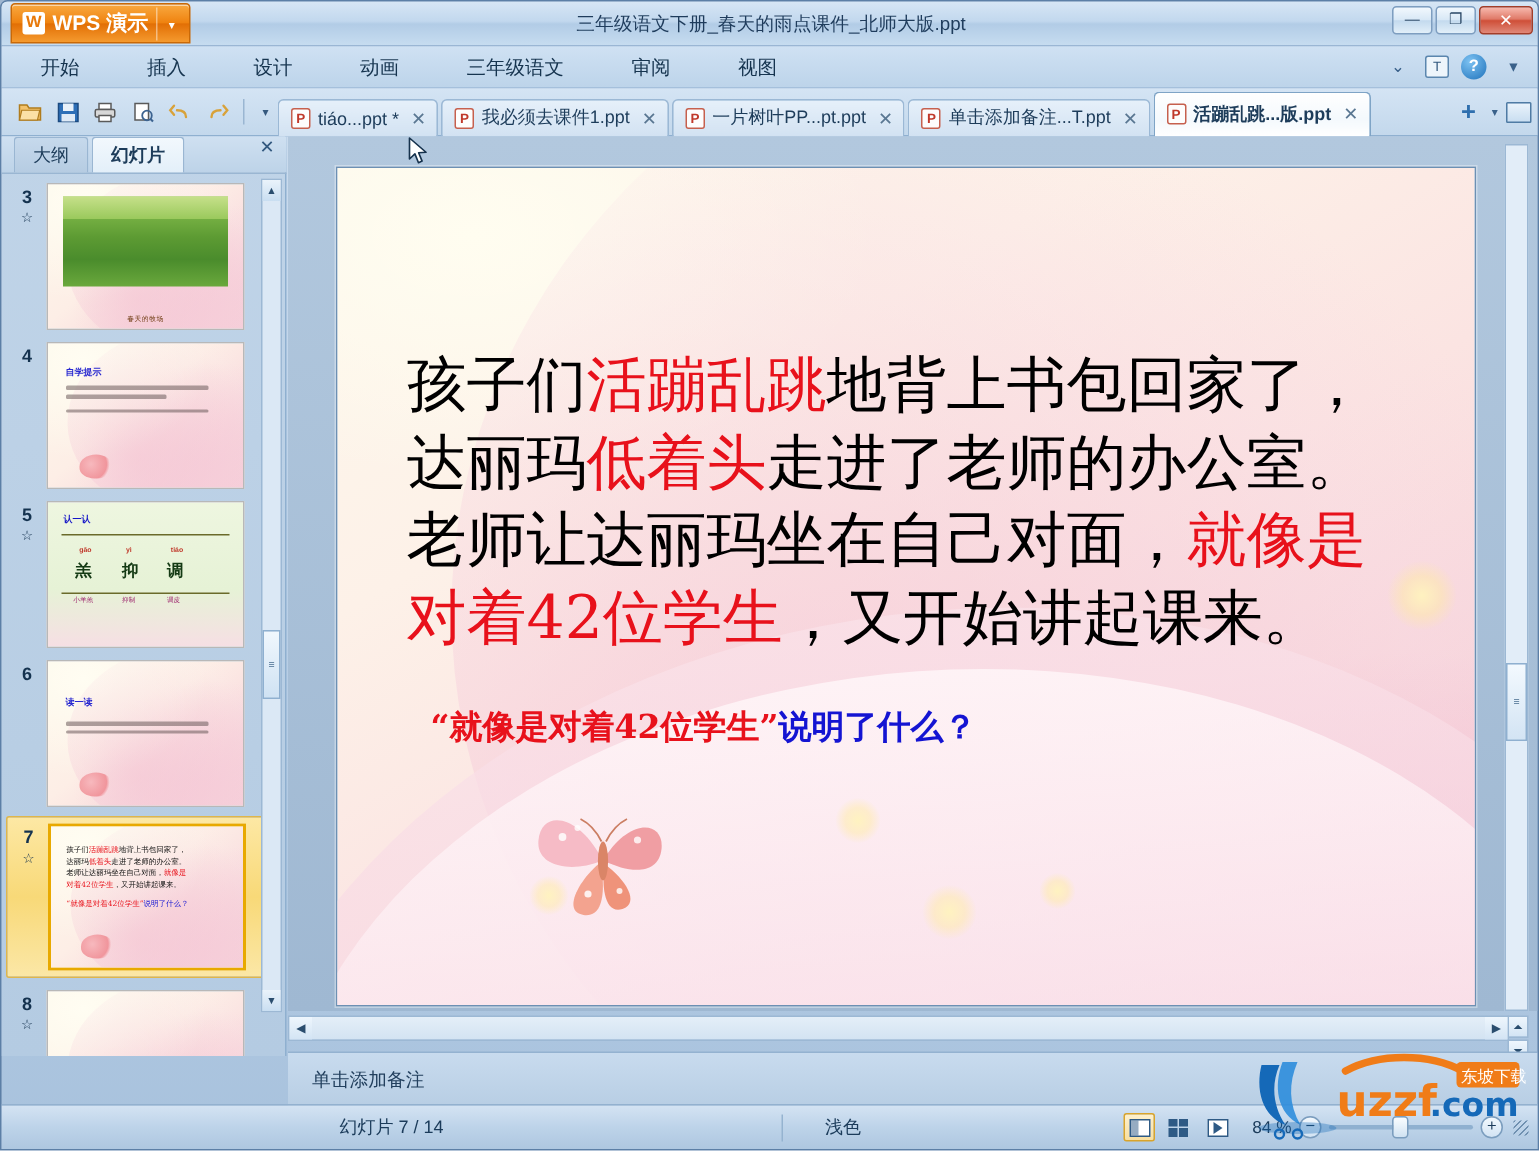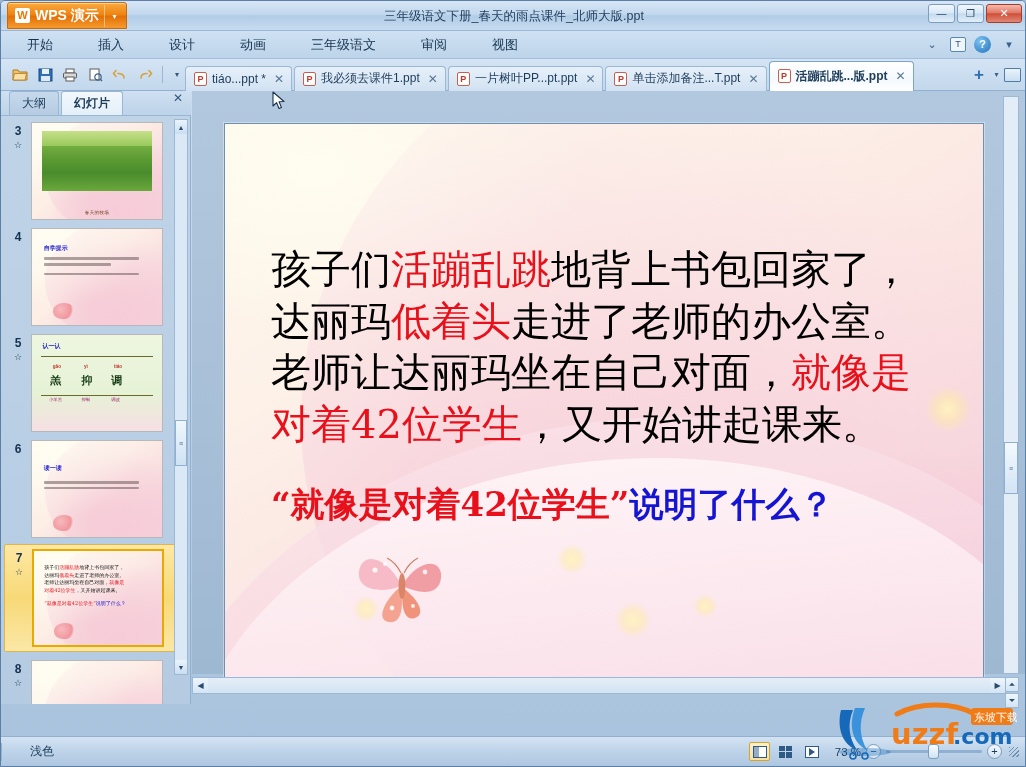--- a/index.html
+++ b/index.html
@@ -217,21 +217,20 @@
   
   .stage{
     position:absolute; left:191px; top:90px; right:0; height:583px;
     background:linear-gradient(180deg,#b2c8de 0%,#9fb8d2 100%);
   }
   .slide-frame{
     position:absolute; left:32px; top:20px; width:760px; height:560px;
     background:#fff; border:1px solid #6d90b3;
     box-shadow:0 0 0 1px rgba(255,255,255,.35);
     overflow:hidden;
-    margin-top:12px;
   }
   .mainbg{
     position:absolute; inset:0;
     background:
       radial-gradient(ellipse 55% 45% at 12% 8%, #fffdf0 0%, rgba(255,253,240,0) 65%),
       radial-gradient(ellipse 70% 60% at 95% 95%, #f0b9cb 0%, rgba(240,185,203,0) 62%),
       linear-gradient(150deg,#fdf8ec 0%,#fdf1e8 30%,#fbe4e2 55%,#f7d6dc 78%,#f2c6d4 100%);
   }
   .swoosh1{
     position:absolute; right:-28%; top:-22%; width:118%; height:150%;
@@ -331,23 +330,23 @@
 
   
   .slide-text{
     position:absolute; left:46px; top:120px; right:34px;
     font-family:"DejaVu Serif","Liberation Serif",serif;
     font-size:40px; line-height:1.29; color:#000;
     letter-spacing:0px; font-weight:500;
   }
   .red{ color:#e8111b; }
   .q-line{
-    position:absolute; left:46px; top:358px; right:30px;
+    position:absolute; left:62px; top:358px; right:30px;
     font-family:"DejaVu Serif","Liberation Serif",serif;
-    font-size:34px; font-weight:bold;
+    font-size:22px; font-weight:bold;
   }
   .q-red{ color:#e8111b; }
   .q-blue{ color:#1414d2; }
 
   .cursor{ position:absolute; left:271px; top:90px; width:14px;height:20px; }
 </style>
 </head>
 <body>
 
 <div id="app">
@@ -624,40 +623,44 @@
   </div>
   <div class="vs-btm" style="bottom:58px">
     <div class="vs-small">⏷</div>
   </div>
 
   <div class="hscroll">
     <div class="hs-arrow hs-l">◀</div>
     <div class="hs-arrow hs-r">▶</div>
   </div>
 
+  <div class="notearea">
+    <div class="notetext">单击添加备注</div>
+  </div>
 
   <div class="statusbar">
+    <div class="sb-slide">幻灯片 7 / 14</div>
     <div class="sb-sep"></div>
     <div class="sb-theme">浅色</div>
     <div class="sb-right">
       <div class="viewbtn active">
         <div class="vb-normal"></div>
       </div>
       <div class="viewbtn">
         <div class="vb-sorter">
             <i></i>
             <i></i>
             <i></i>
             <i></i>
           </div>
       </div>
       <div class="viewbtn">
         <div class="vb-show"></div>
       </div>
-      <div class="zoomlbl">73 %</div>
+      <div class="zoomlbl">84 %</div>
       <div class="zoom-minus">−</div>
       <div class="zoomtrack">
         <div class="zoomknob"></div>
       </div>
       <div class="zoom-plus">+</div>
       <div class="grip"></div>
     </div>
   </div>
 
   <div class="watermark">

